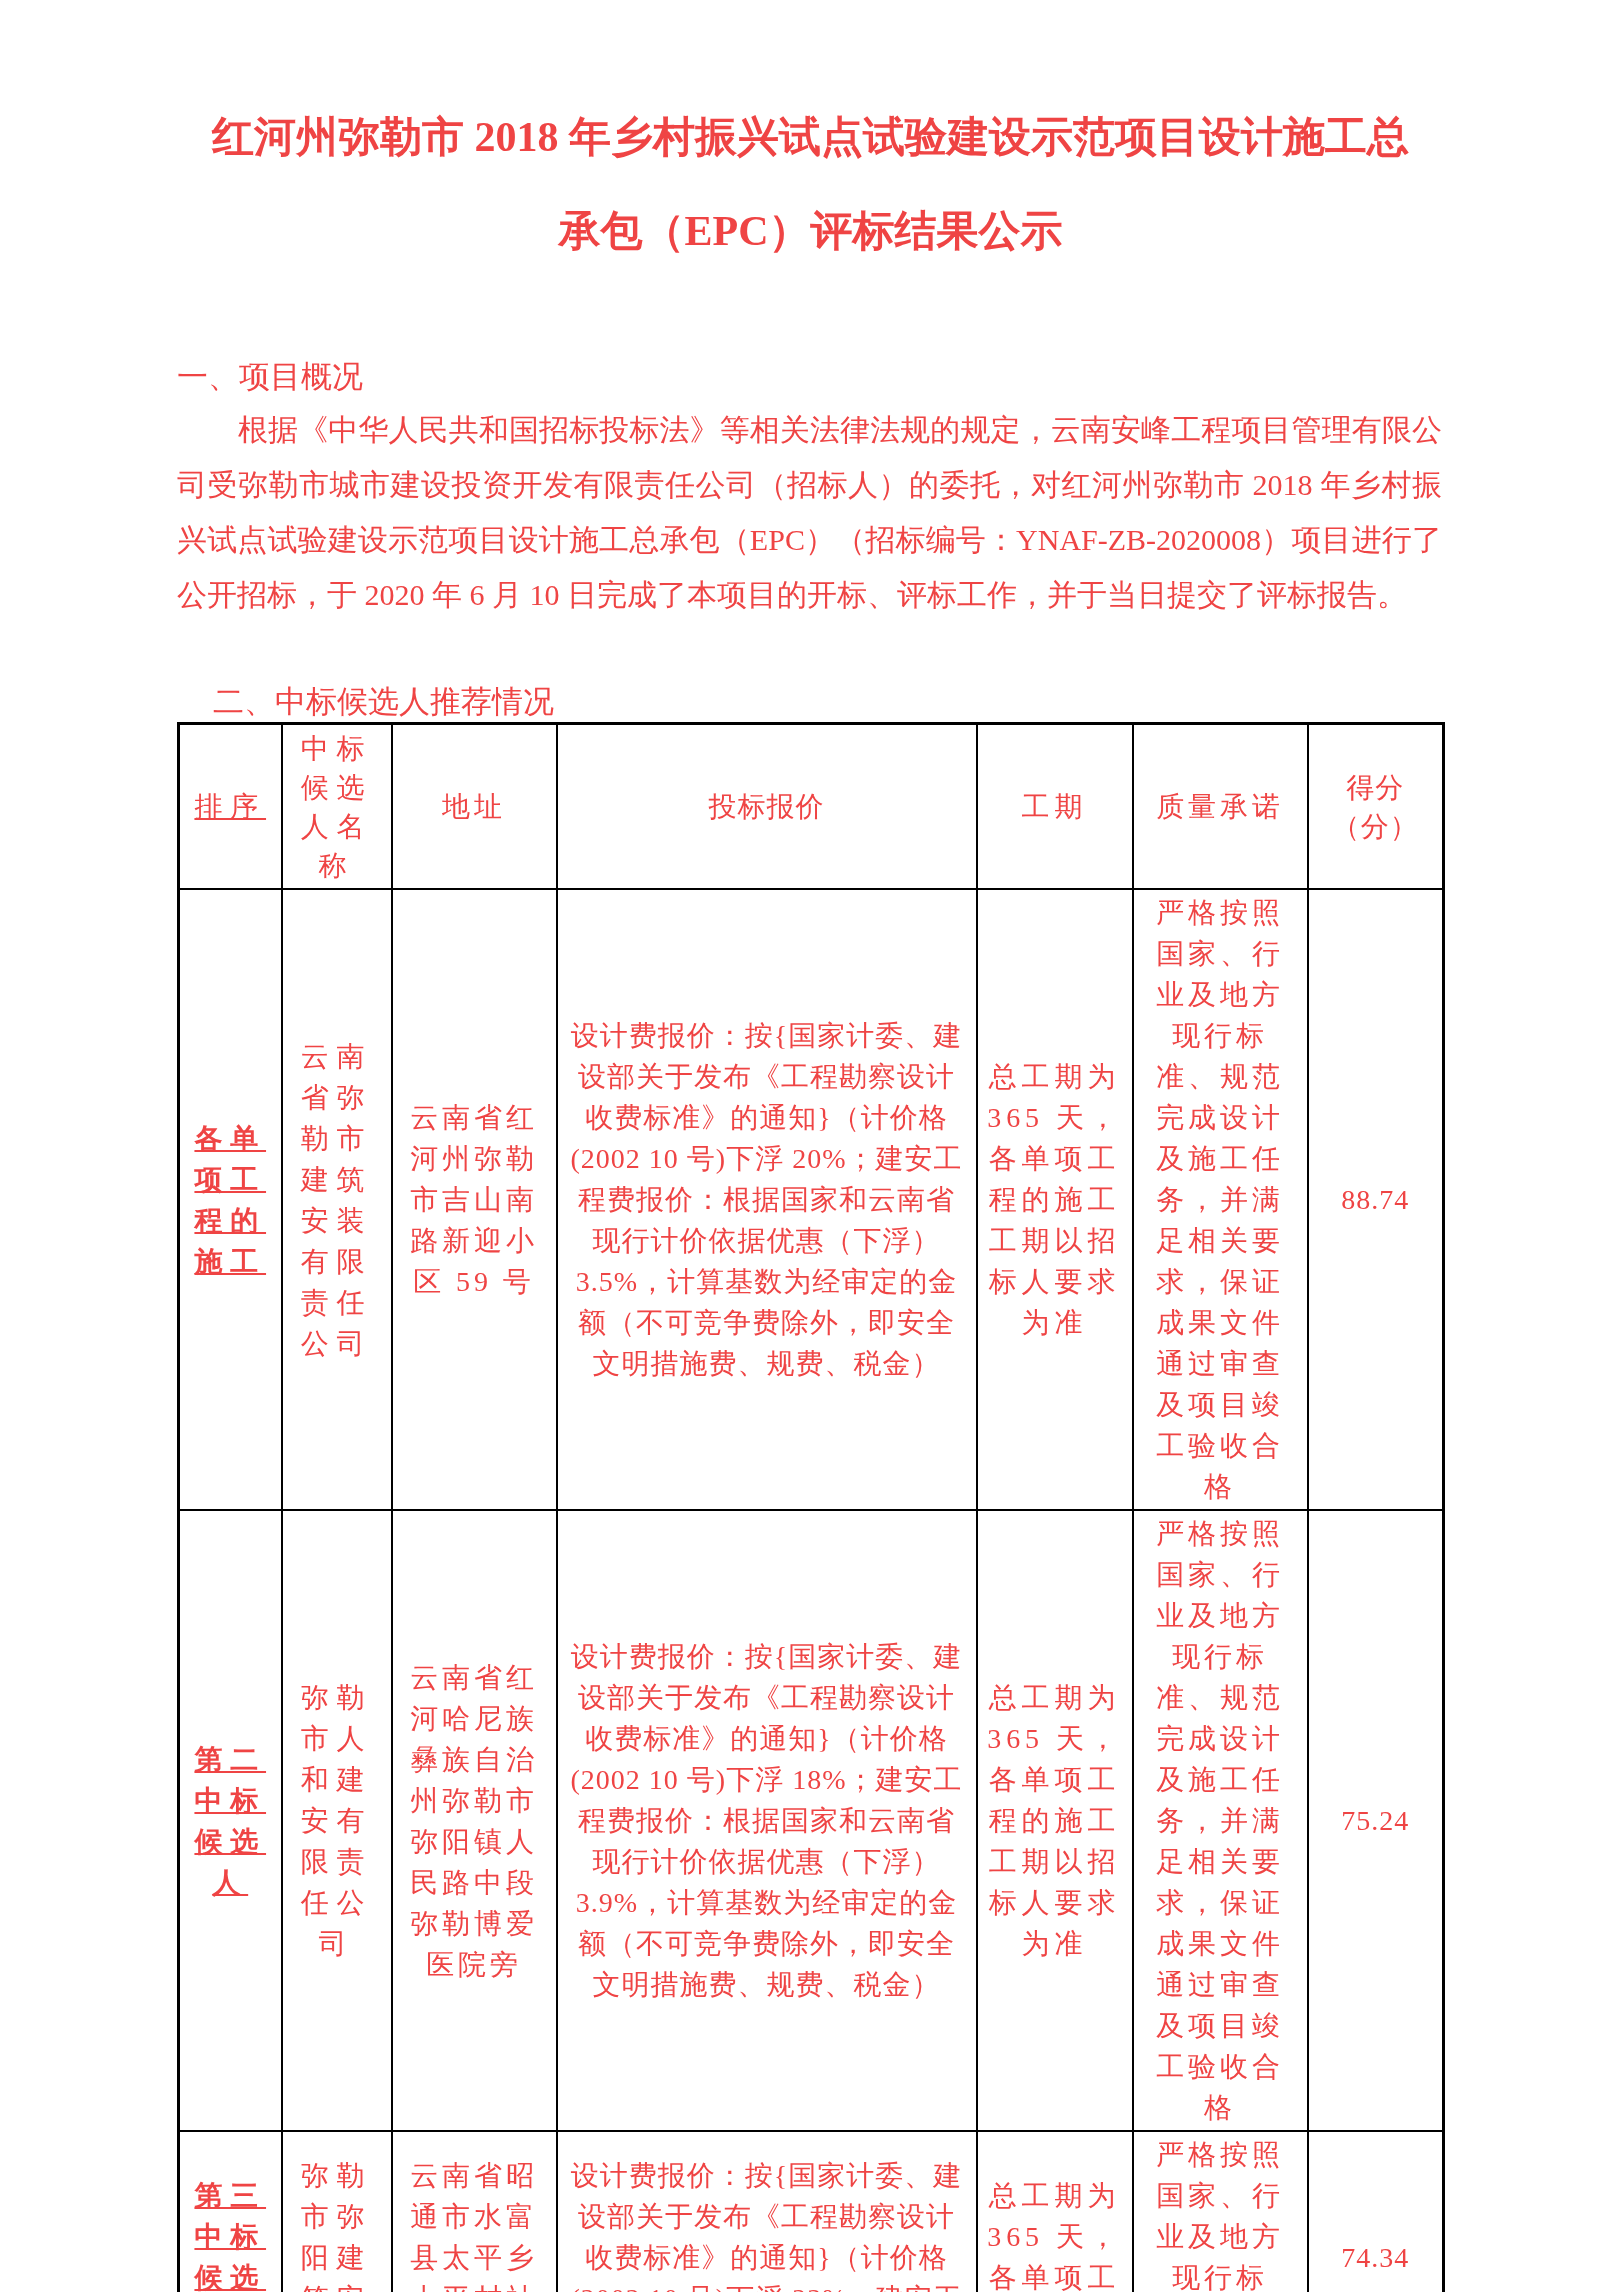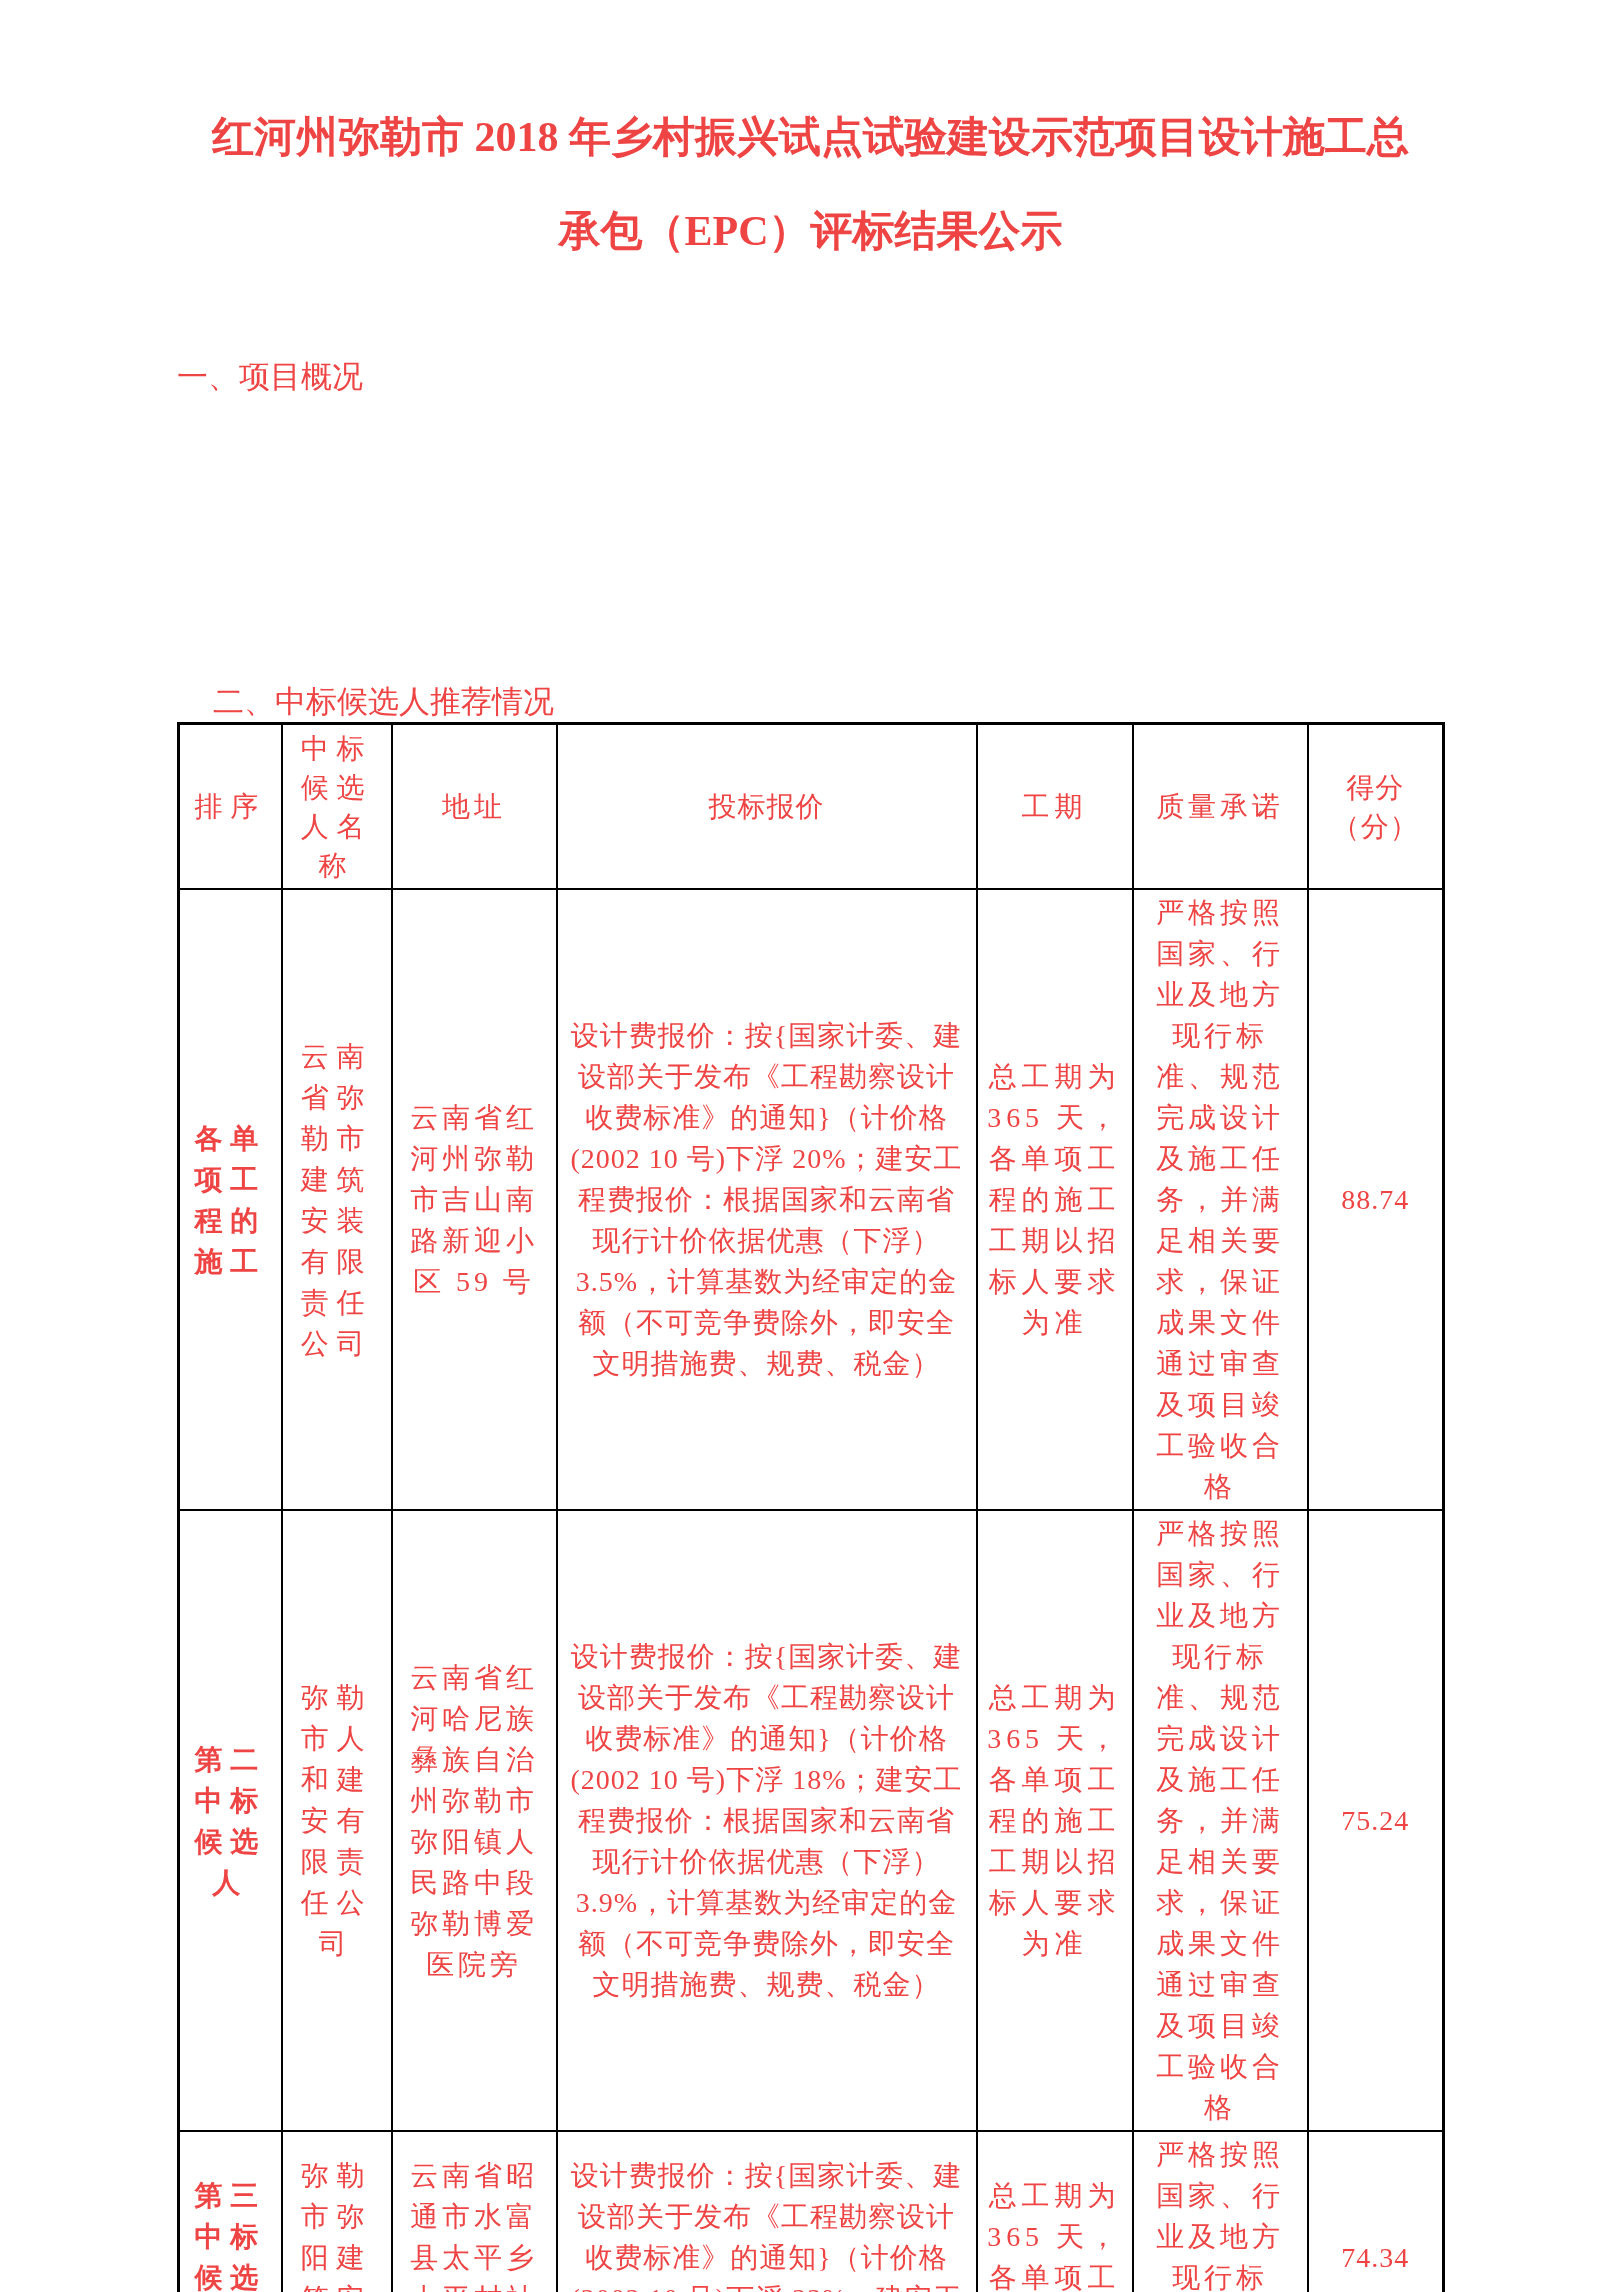--- a/index.html
+++ b/index.html
@@ -60,38 +60,39 @@
     border:2px solid #000;
     text-align:center;
     vertical-align:middle;
     padding:2px 9px;
     overflow:hidden;
   }
   tr.hdr td{height:159px;line-height:39px;}
   tr.r1 td{height:549px;}
   tr.r2 td{height:558px;}
   tr.r3 td{height:197px;}
-  .c-rank{letter-spacing:7.8px;}
+  .c-rank{letter-spacing:7.8px;text-decoration:underline;}
   .c-name{letter-spacing:7.8px;}
   .c-addr{letter-spacing:3.9px;}
   .c-bid{letter-spacing:1px;}
   .c-dur{letter-spacing:4.9px;}
   .c-qual{letter-spacing:3.9px;margin-left:24px;}
   .c-score{letter-spacing:1px;}
   td.rank-val{font-weight:bold;}
 </style>
 </head>
 <body>
 
 <div class="page">
 
   <h1 class="title">红河州弥勒市 2018 年乡村振兴试点试验建设示范项目设计施工总承包（EPC）评标结果公示</h1>
 
   <h2 class="sec-heading sec1">一、项目概况</h2>
 
+  <p class="para">根据《中华人民共和国招标投标法》等相关法律法规的规定，云南安峰工程项目管理有限公司受弥勒市城市建设投资开发有限责任公司（招标人）的委托，对红河州弥勒市 2018 年乡村振兴试点试验建设示范项目设计施工总承包（EPC）（招标编号：YNAF-ZB-2020008）项目进行了公开招标，于 2020 年 6 月 10 日完成了本项目的开标、评标工作，并于当日提交了评标报告。</p>
 
   <h2 class="sec-heading sec2">二、中标候选人推荐情况</h2>
 
   <table class="bid-table">
     <colgroup>
       <col style="width:103px">
       <col style="width:110px">
       <col style="width:165px">
       <col style="width:420px">
       <col style="width:156px">

